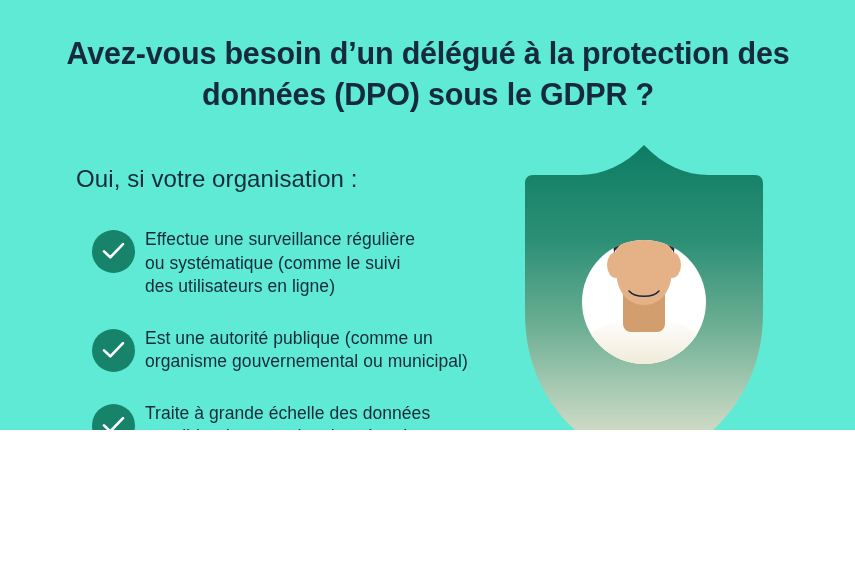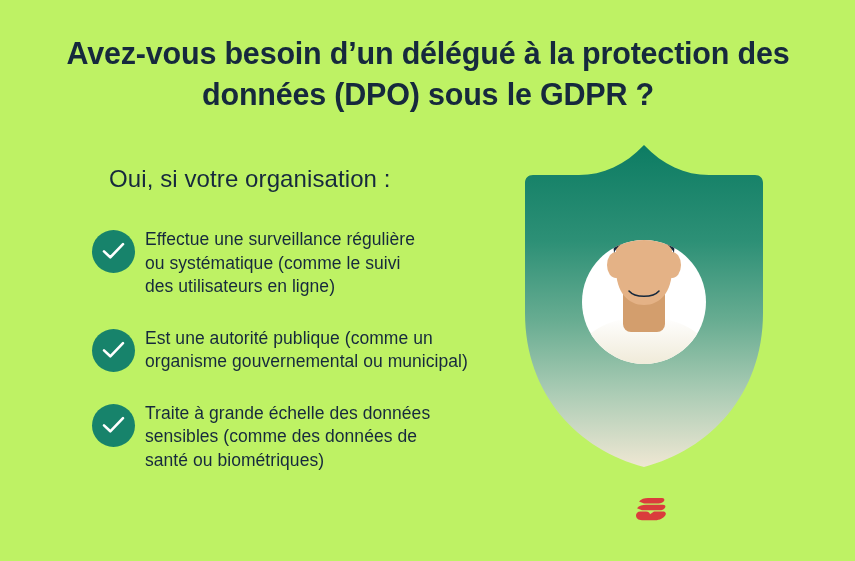--- a/index.html
+++ b/index.html
@@ -9,43 +9,43 @@
   body {
     width: 855px;
     height: 561px;
     overflow: hidden;
     font-family: "Liberation Sans", sans-serif;
   }
 
   #infographic {
     position: relative;
     width: 855px;
-    height: 561px;
-    background: #bef264;
+    height: 430px;
+    background: #5eead4;
     overflow: hidden;
   }
 
   
   .title {
     position: absolute;
     left: 48px;
     top: 33px;
     width: 760px;
     text-align: center;
     font-size: 30.5px;
     line-height: 41px;
     font-weight: bold;
     color: #16293d;
     letter-spacing: -0.2px;
   }
 
   
   .subtitle {
     position: absolute;
-    left: 109px;
+    left: 76px;
     top: 163px;
     font-size: 24px;
     line-height: 32px;
     font-weight: normal;
     color: #16293d;
     letter-spacing: 0.1px;
   }
 
   
   .checklist {

